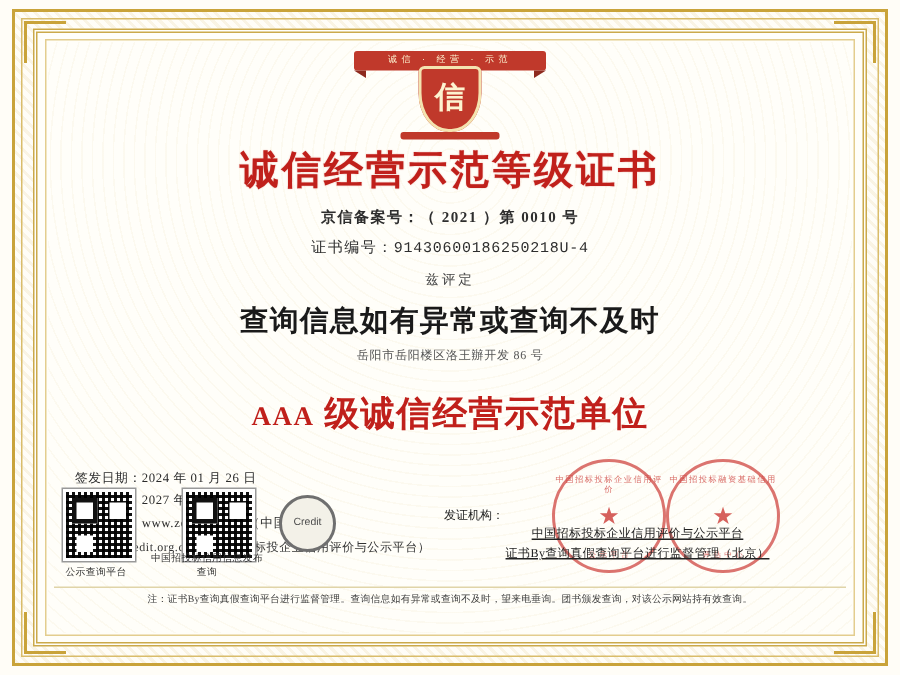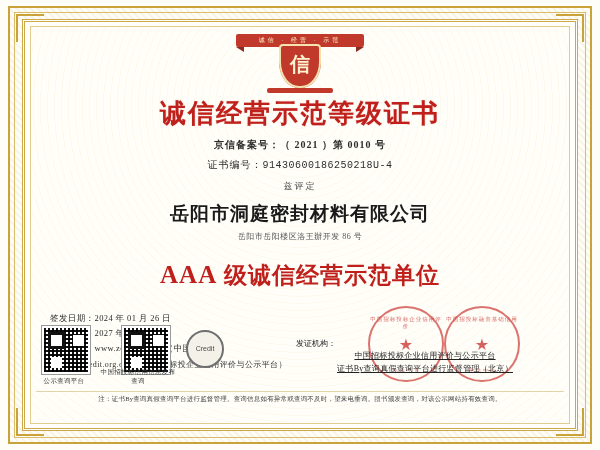--- a/index.html
+++ b/index.html
@@ -221,21 +221,21 @@
 
   .grade {
     margin-top: 18px;
     font-size: 23px;
     font-weight: bold;
     color: #c0201b;
     letter-spacing: 1px;
   }
   .grade .aaa {
     font-family: "Liberation Serif", serif;
-    font-size: 25px;
+    font-size: 18px;
   }
 
   
   .details {
     margin-top: 20px;
     text-align: left;
     padding-left: 14px;
     font-size: 8.5px;
     color: #2b2b2b;
     line-height: 1.75;
@@ -418,21 +418,21 @@
     <div class="main-title">诚信经营示范等级证书</div>
 
     <div class="reg-line">京信备案号：（ 2021 ）第 0010 号</div>
 
     <div class="cert-no">
       <span class="label">证书编号：</span><span class="value">91430600186250218U-4</span>
     </div>
 
     <div class="hereby">兹评定</div>
 
-    <div class="company">岳阳市洞庭密封材料有限公司</div>
+    <div class="company">查询信息如有异常或查询不及时</div>
 
     <div class="company-addr">岳阳市岳阳楼区洛王辦开发 86 号</div>
 
     <div class="grade">
       <span class="aaa">AAA</span>
       <span>级诚信经营示范单位</span>
     </div>
 
     <div class="details">
       <div class="row">签发日期：2024 年 01 月 26 日</div>

